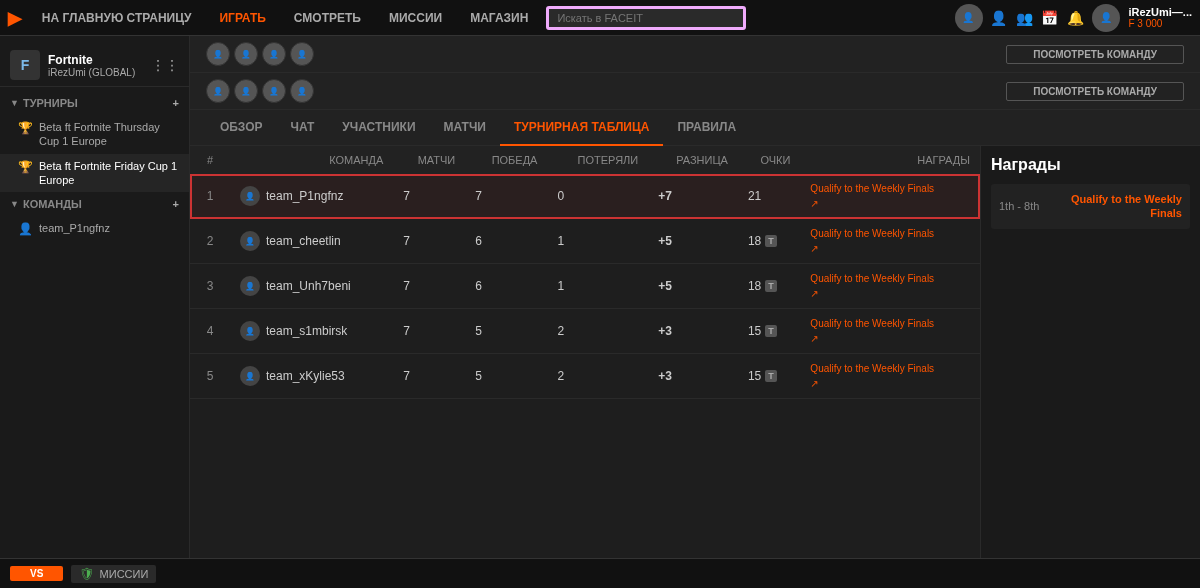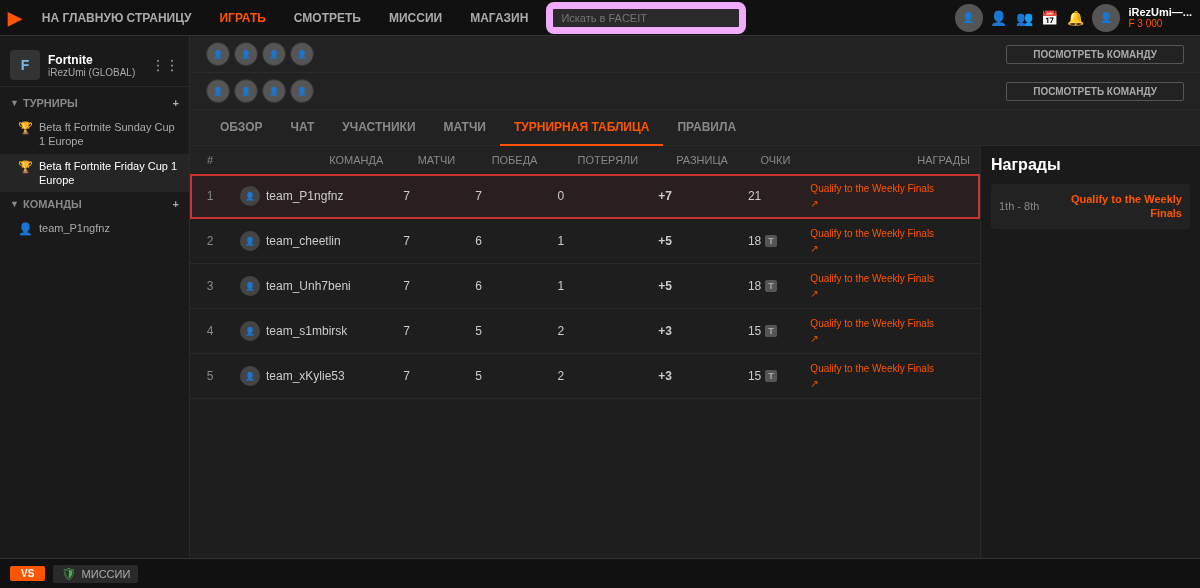--- a/index.html
+++ b/index.html
@@ -48,22 +48,22 @@
     .nav-item.highlight { color: #ff5500; }
     .nav-search {
       flex: 1;
       display: flex;
       align-items: center;
       max-width: 200px;
       margin-left: 8px;
     }
     .nav-search input {
       background: #2a2a2a;
-      border: 7px solid #f0abfc;
-      border-radius: 8px;
+      border: 3px solid #f0abfc;
+      border-radius: 3px;
       color: #aaa;
       font-size: 11px;
       padding: 3px 8px;
       width: 100%;
       outline: none;
     }
     .nav-right {
       display: flex;
       align-items: center;
       gap: 8px;
@@ -364,21 +364,21 @@
       padding: 0 10px;
       gap: 8px;
       border-top: 1px solid #333;
       z-index: 100;
     }
     .vs-badge {
       background: #ff5500;
       color: #fff;
       font-size: 10px;
       font-weight: bold;
-      padding: 2px 11px;
+      padding: 2px 20px;
       border-radius: 2px;
     }
     .anticheat-badge {
       display: flex;
       align-items: center;
       gap: 5px;
       background: #2a2a2a;
       border-radius: 2px;
       padding: 2px 8px;
       font-size: 11px;
@@ -438,21 +438,21 @@
 
     <div class="sidebar-section-header">
       <span class="arrow">▼</span>
       <span>ТУРНИРЫ</span>
       <span class="plus-icon">+</span>
     </div>
     <div id="tournament-items">
 
     <div class="sidebar-item">
           <span class="sidebar-trophy">🏆</span>
-          <span class="sidebar-item-text">Beta ft Fortnite Sunday Cup 1 Europe</span>
+          <span class="sidebar-item-text">Beta ft Fortnite Thursday Cup 1 Europe</span>
         </div>
         <div class="sidebar-item active">
           <span class="sidebar-trophy">🏆</span>
           <span class="sidebar-item-text">Beta ft Fortnite Friday Cup 1 Europe</span>
         </div>
       </div>
 
     <div class="sidebar-section-header">
       <span class="arrow">▼</span>
       <span>КОМАНДЫ</span>

